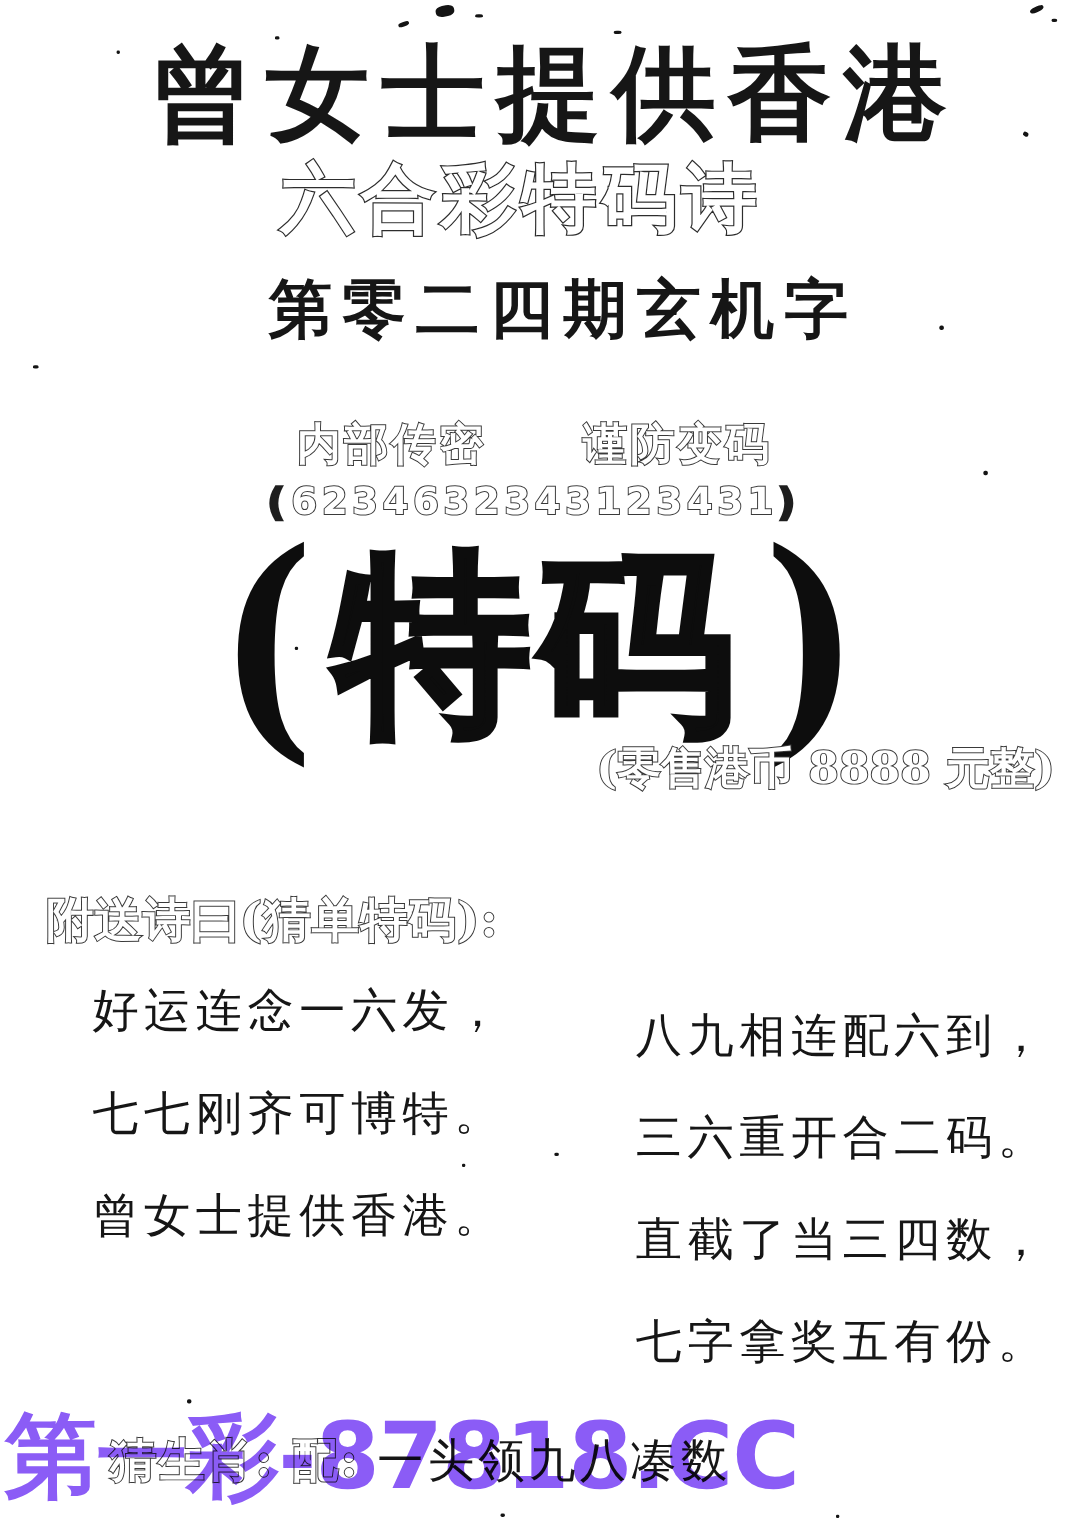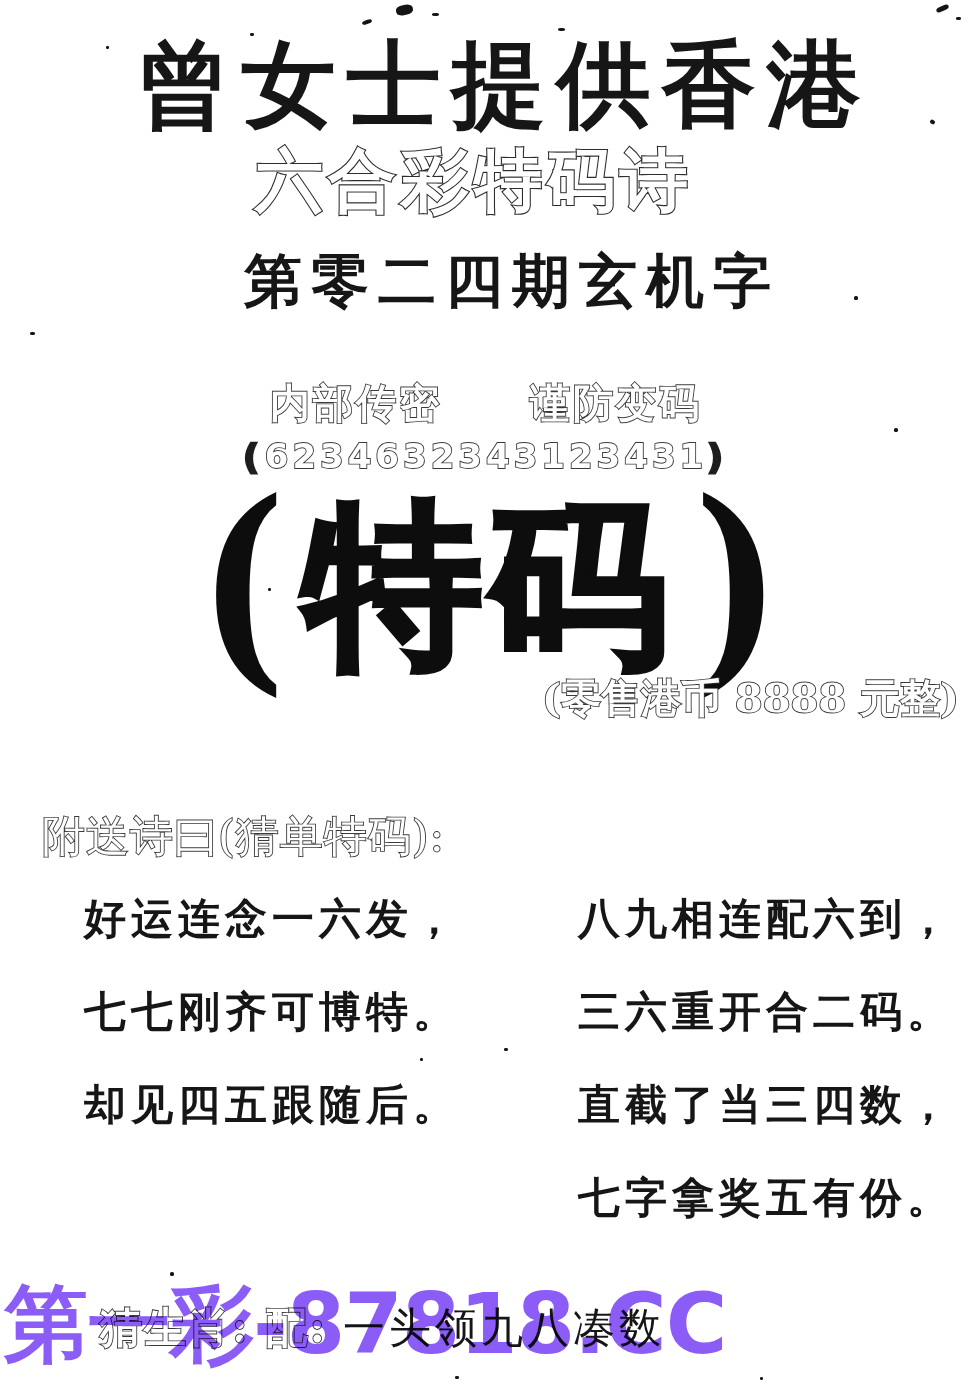--- a/index.html
+++ b/index.html
@@ -41,26 +41,26 @@
     font-size:200px;font-weight:700;line-height:1;color:#0d0d0d;
     transform:scaleY(1.12) scaleX(.92);display:inline-block;
   }
   .special-text{
     font-size:178px;font-weight:700;line-height:1.25;color:#0d0d0d;
     -webkit-text-stroke:5px #0d0d0d;letter-spacing:8px;padding:0 14px;
   }
 
   .price-row{top:671px;left:542px;font-size:40px;font-weight:700;letter-spacing:0px;}
 
-  .poem-header{top:808px;left:42px;font-size:43px;font-weight:400;letter-spacing:1px;}
+  .poem-header{top:808px;left:42px;font-size:43px;font-weight:700;letter-spacing:1px;}
 
   .poem-col{top:898px;display:flex;flex-direction:column;}
   .poem-col.left{left:84px;}
-  .poem-col.right{left:578px;}
-  .poem-line{font-size:42px;letter-spacing:5px;line-height:1;margin-bottom:51px;font-weight:bold;}
+  .poem-col.right{left:578px;margin-top:22px;}
+  .poem-line{font-size:42px;letter-spacing:5px;line-height:1;margin-bottom:51px;}
 
   .zodiac-row{top:1300px;left:100px;display:flex;align-items:baseline;gap:16px;font-size:42px;}
   .zlabel{font-weight:700;letter-spacing:2px;}
   .zvalue{letter-spacing:4px;}
 
   .watermark{
     top:1280px;left:4px;
     font-family:"DejaVu Sans","Liberation Sans",sans-serif;
     font-size:84px;font-weight:800;line-height:1.05;letter-spacing:-1px;
     color:#8b5cf6;mix-blend-mode:multiply;z-index:5;
@@ -111,21 +111,21 @@
   <span class="special-paren">)</span>
 </div>
 
 <div class="abs price-row hollow-thin">(零售港币 8888 元整)</div>
 
 <div class="abs poem-header hollow-thin">附送诗曰(猜单特码):</div>
 
 <div class="abs poem-col left">
   <div class="poem-line ink">好运连念一六发，</div>
   <div class="poem-line ink">七七刚齐可博特。</div>
-  <div class="poem-line ink">却见四五跟随后。</div>
+  <div class="poem-line ink">曾女士提供香港。</div>
 </div>
 
 <div class="abs poem-col right">
   <div class="poem-line ink">八九相连配六到，</div>
   <div class="poem-line ink">三六重开合二码。</div>
   <div class="poem-line ink">直截了当三四数，</div>
   <div class="poem-line ink">七字拿奖五有份。</div>
 </div>
 
 <div class="abs zodiac-row">

